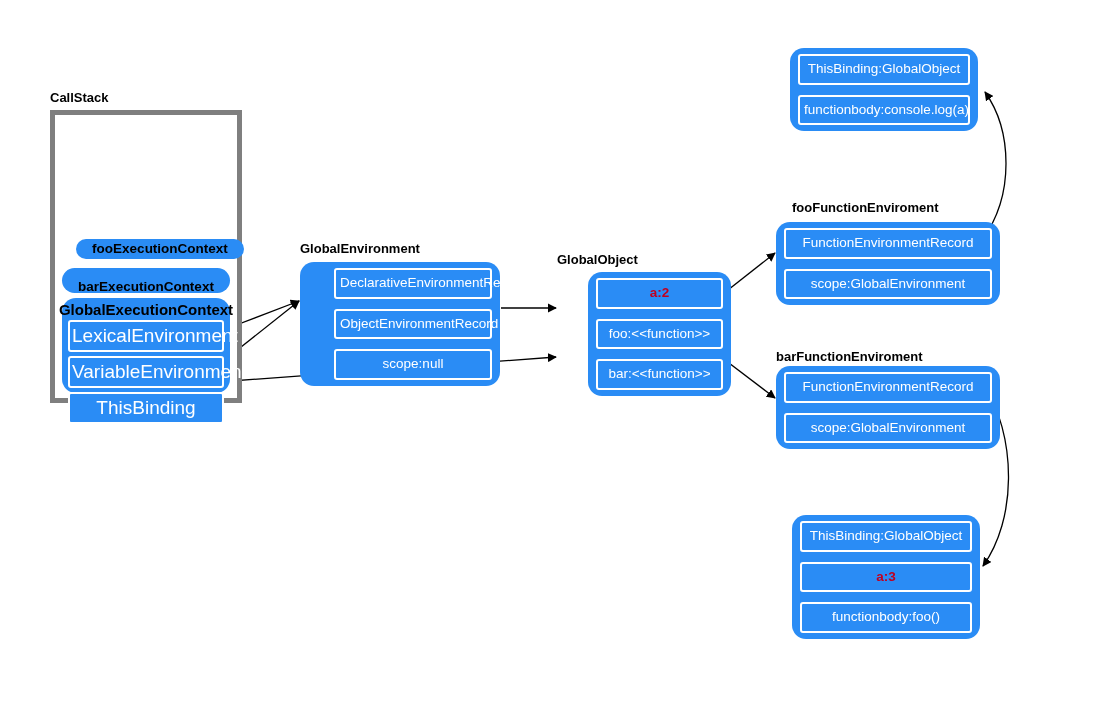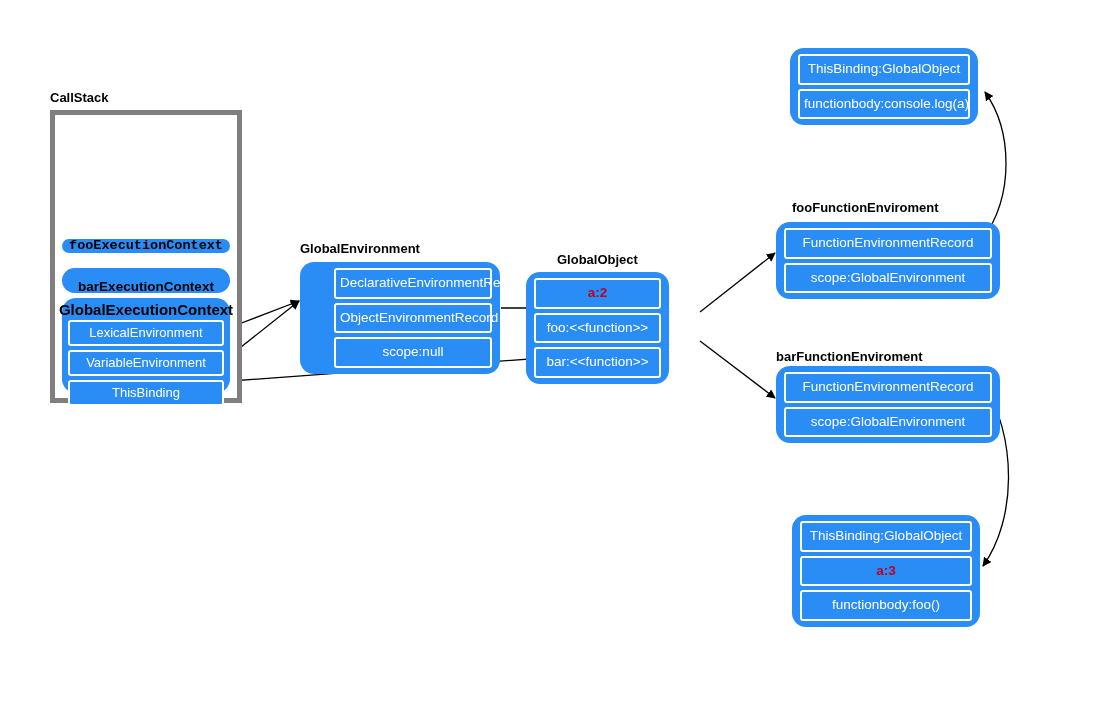--- a/index.html
+++ b/index.html
@@ -29,21 +29,21 @@
   }
   
   .node {
     position: absolute;
     background: #2a8cf5;
     border-radius: 14px;
     box-sizing: border-box;
     padding: 6px 8px;
     display: flex;
     flex-direction: column;
-    gap: 4px;
+    gap: 10px;
   }
   .row {
     border: 2px solid #ffffff;
     border-radius: 3px;
     color: #ffffff;
     font-size: 13.5px;
     line-height: 1;
     text-align: center;
     padding: 6px 4px 7px 4px;
     white-space: nowrap;
@@ -105,21 +105,21 @@
   #global-exec-ctx .gec-title {
     color: #000000;
     font-weight: bold;
     font-size: 15px;
     line-height: 1;
     padding: 2px 0 3px 0;
     white-space: nowrap;
   }
   #global-exec-ctx .row {
     width: 100%;
-    font-size: 13px;
+    font-size: 19px;
     padding: 4px 2px 5px 2px;
     margin-bottom: 4px;
   }
 </style>
 </head>
 <body>
 
 <div id="canvas">
 
   <svg class="edges" viewBox="0 0 1106 706" width="1106" height="706">
@@ -143,21 +143,21 @@
 
     <path d="M 982 240 C 1015 195 1012 130 985 92" fill="none" stroke="#000000" stroke-width="1.3" marker-end="url(#arrow)"></path>
 
     <path d="M 983 383 C 1018 440 1016 520 983 566" fill="none" stroke="#000000" stroke-width="1.3" marker-end="url(#arrow)"></path>
   </svg>
 
   <div class="caption" style="left:50px; top:90px; width:192px;">CallStack</div>
 
   <div id="call-stack-frame"></div>
 
-  <div class="pill" style="left:62px; top:239px; width:168px; height:14px;font-family:Liberation Mono, monospace;">
+  <div class="pill" style="left:76px; top:239px; width:168px; height:20px;">
     <span>fooExecutionContext</span>
   </div>
 
   <div class="pill" style="left:62px; top:268px; width:168px; height:25px;align-items:flex-end;">
     <span>barExecutionContext</span>
   </div>
 
   <div id="global-exec-ctx">
     <div class="gec-title">GlobalExecutionContext</div>
     <div class="row">LexicalEnvironment</div>
@@ -168,21 +168,21 @@
   <div class="caption" style="left:300px; top:241px; width:200px;">GlobalEnvironment</div>
 
   <div class="node" style="left:300px; top:262px; width:200px;padding-left:34px;">
     <div class="row">DeclarativeEnvironmentRecord</div>
     <div class="row">ObjectEnvironmentRecord</div>
     <div class="row">scope:null</div>
   </div>
 
   <div class="caption" style="left:557px; top:252px; width:143px;">GlobalObject</div>
 
-  <div class="node" style="left:526px; top:272px; width:143px;">
+  <div class="node" style="left:588px; top:272px; width:143px;">
     <div class="row red">a:2</div>
     <div class="row">foo:&lt;&lt;function&gt;&gt;</div>
     <div class="row">bar:&lt;&lt;function&gt;&gt;</div>
   </div>
 
   <div class="caption" style="left:792px; top:200px; width:224px;">fooFunctionEnviroment</div>
 
   <div class="node" style="left:776px; top:222px; width:224px;">
     <div class="row">FunctionEnvironmentRecord</div>
     <div class="row">scope:GlobalEnvironment</div>

